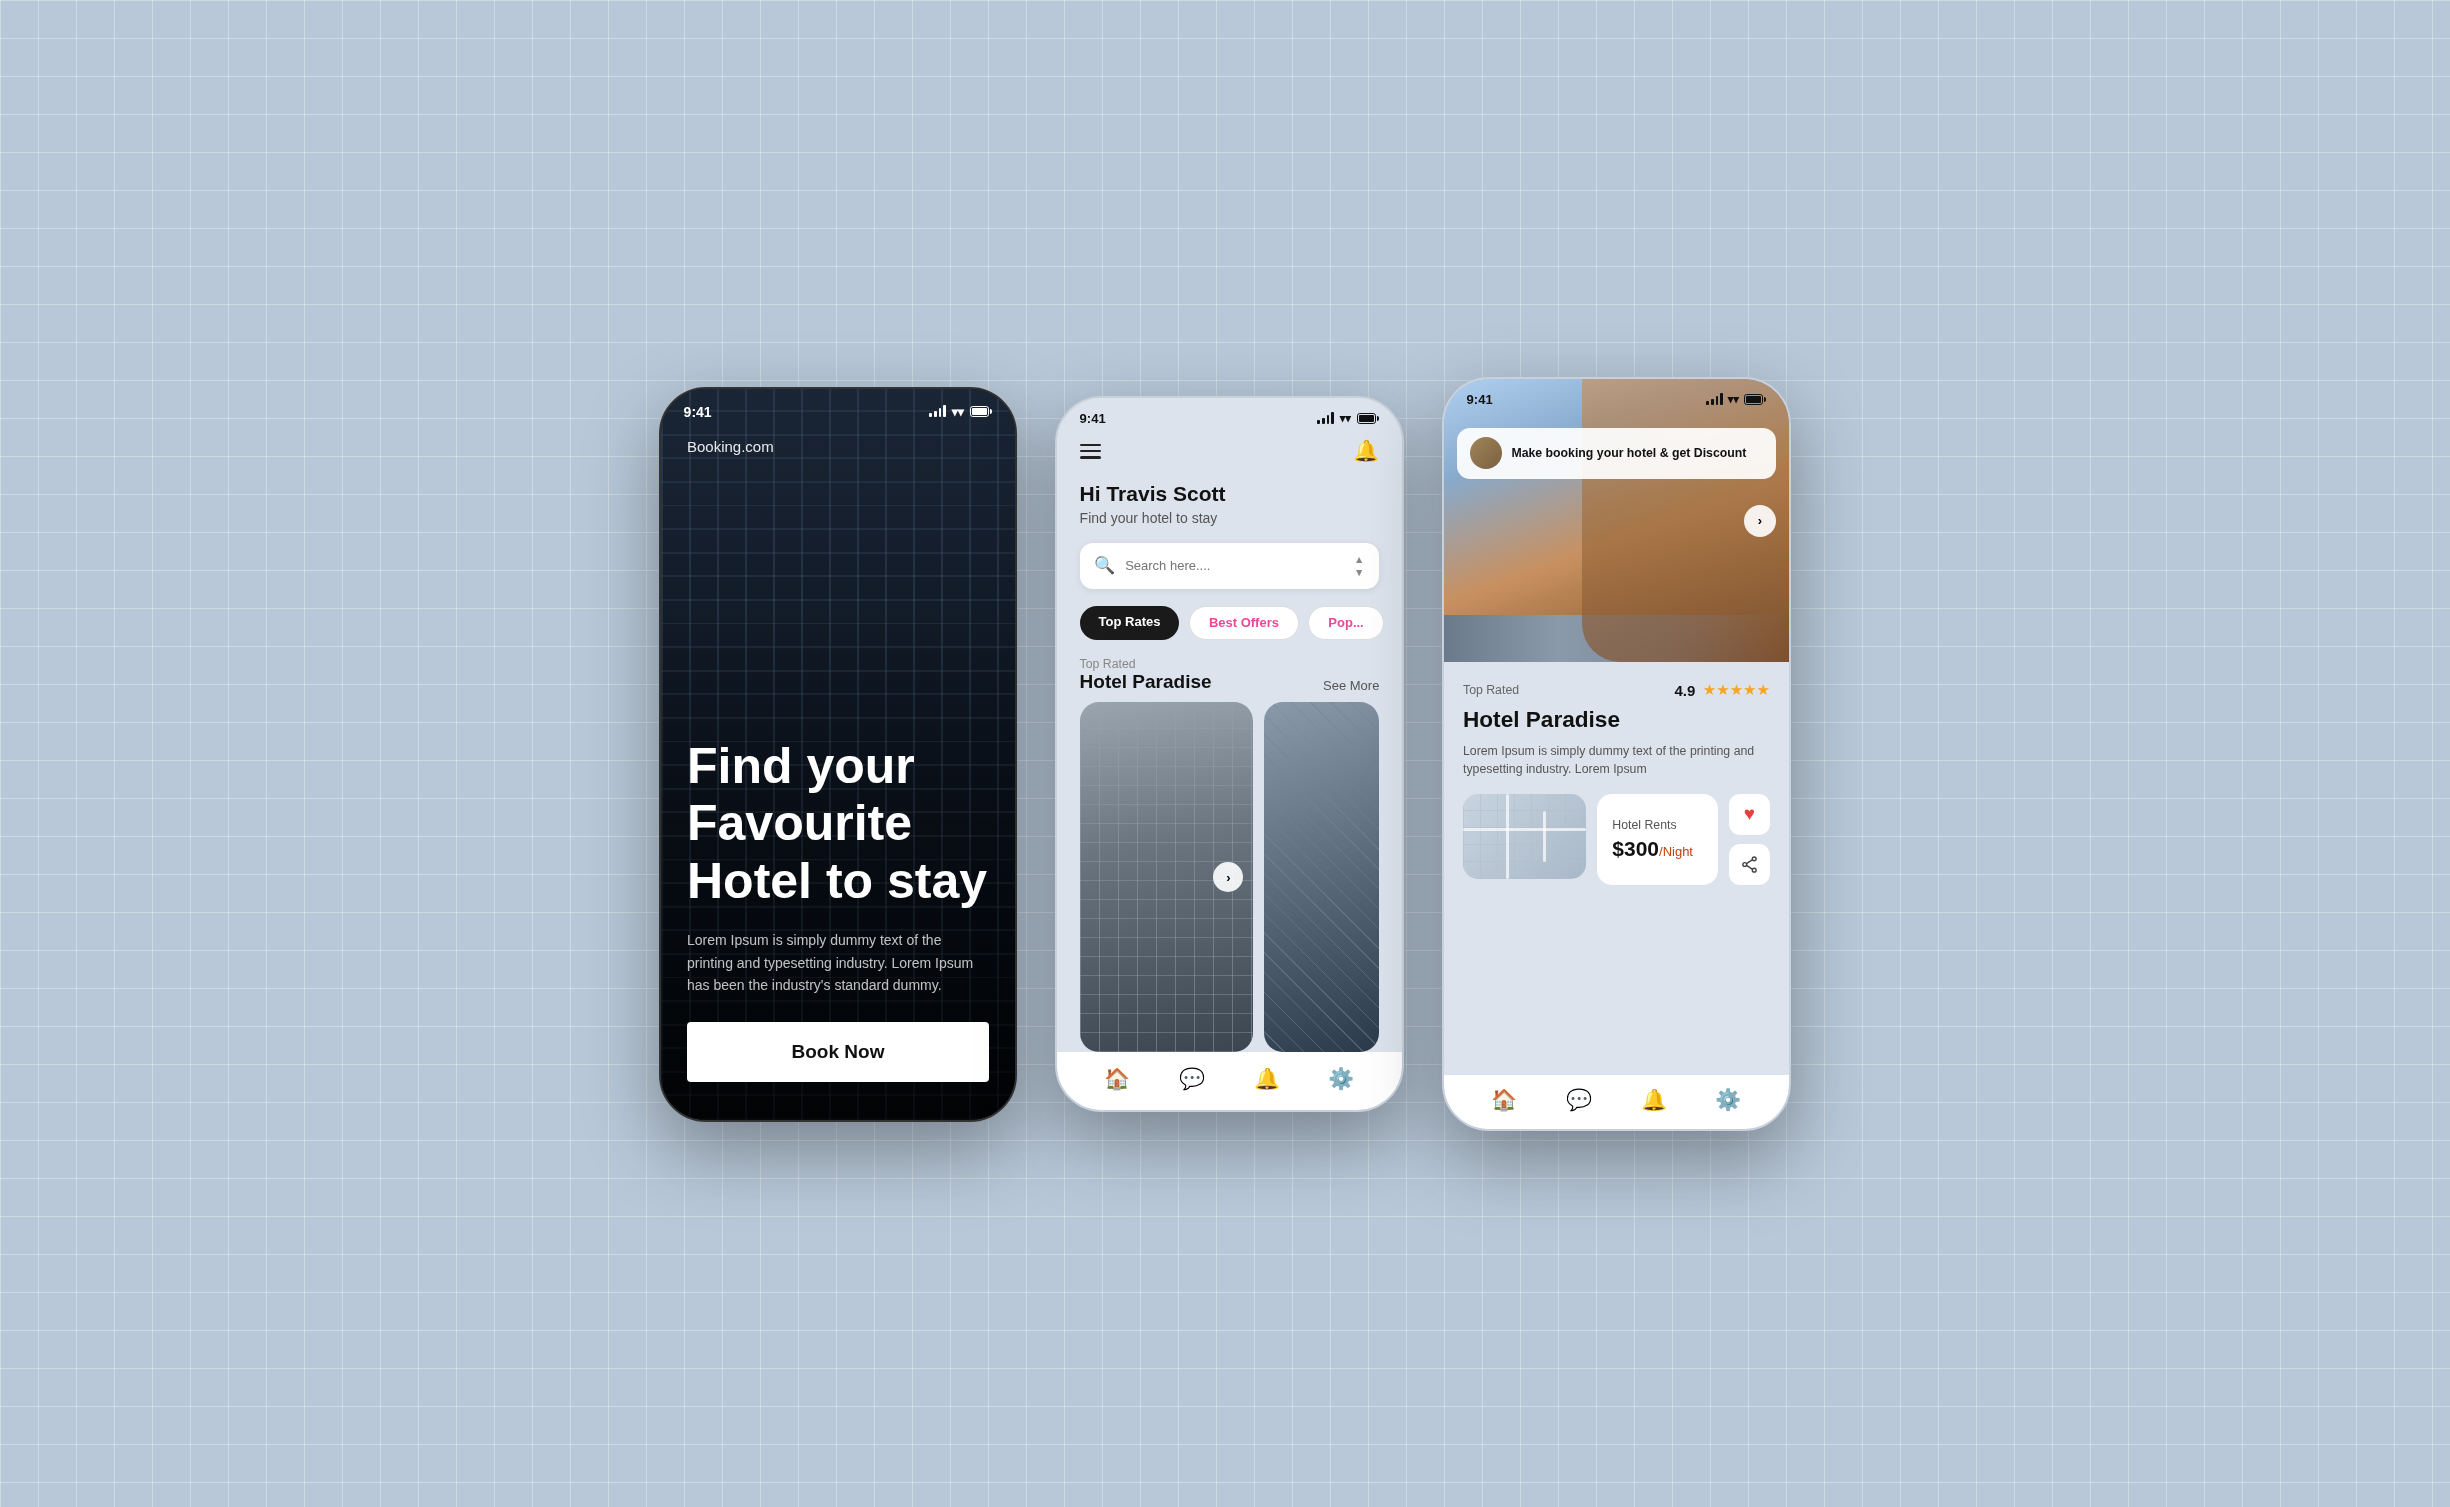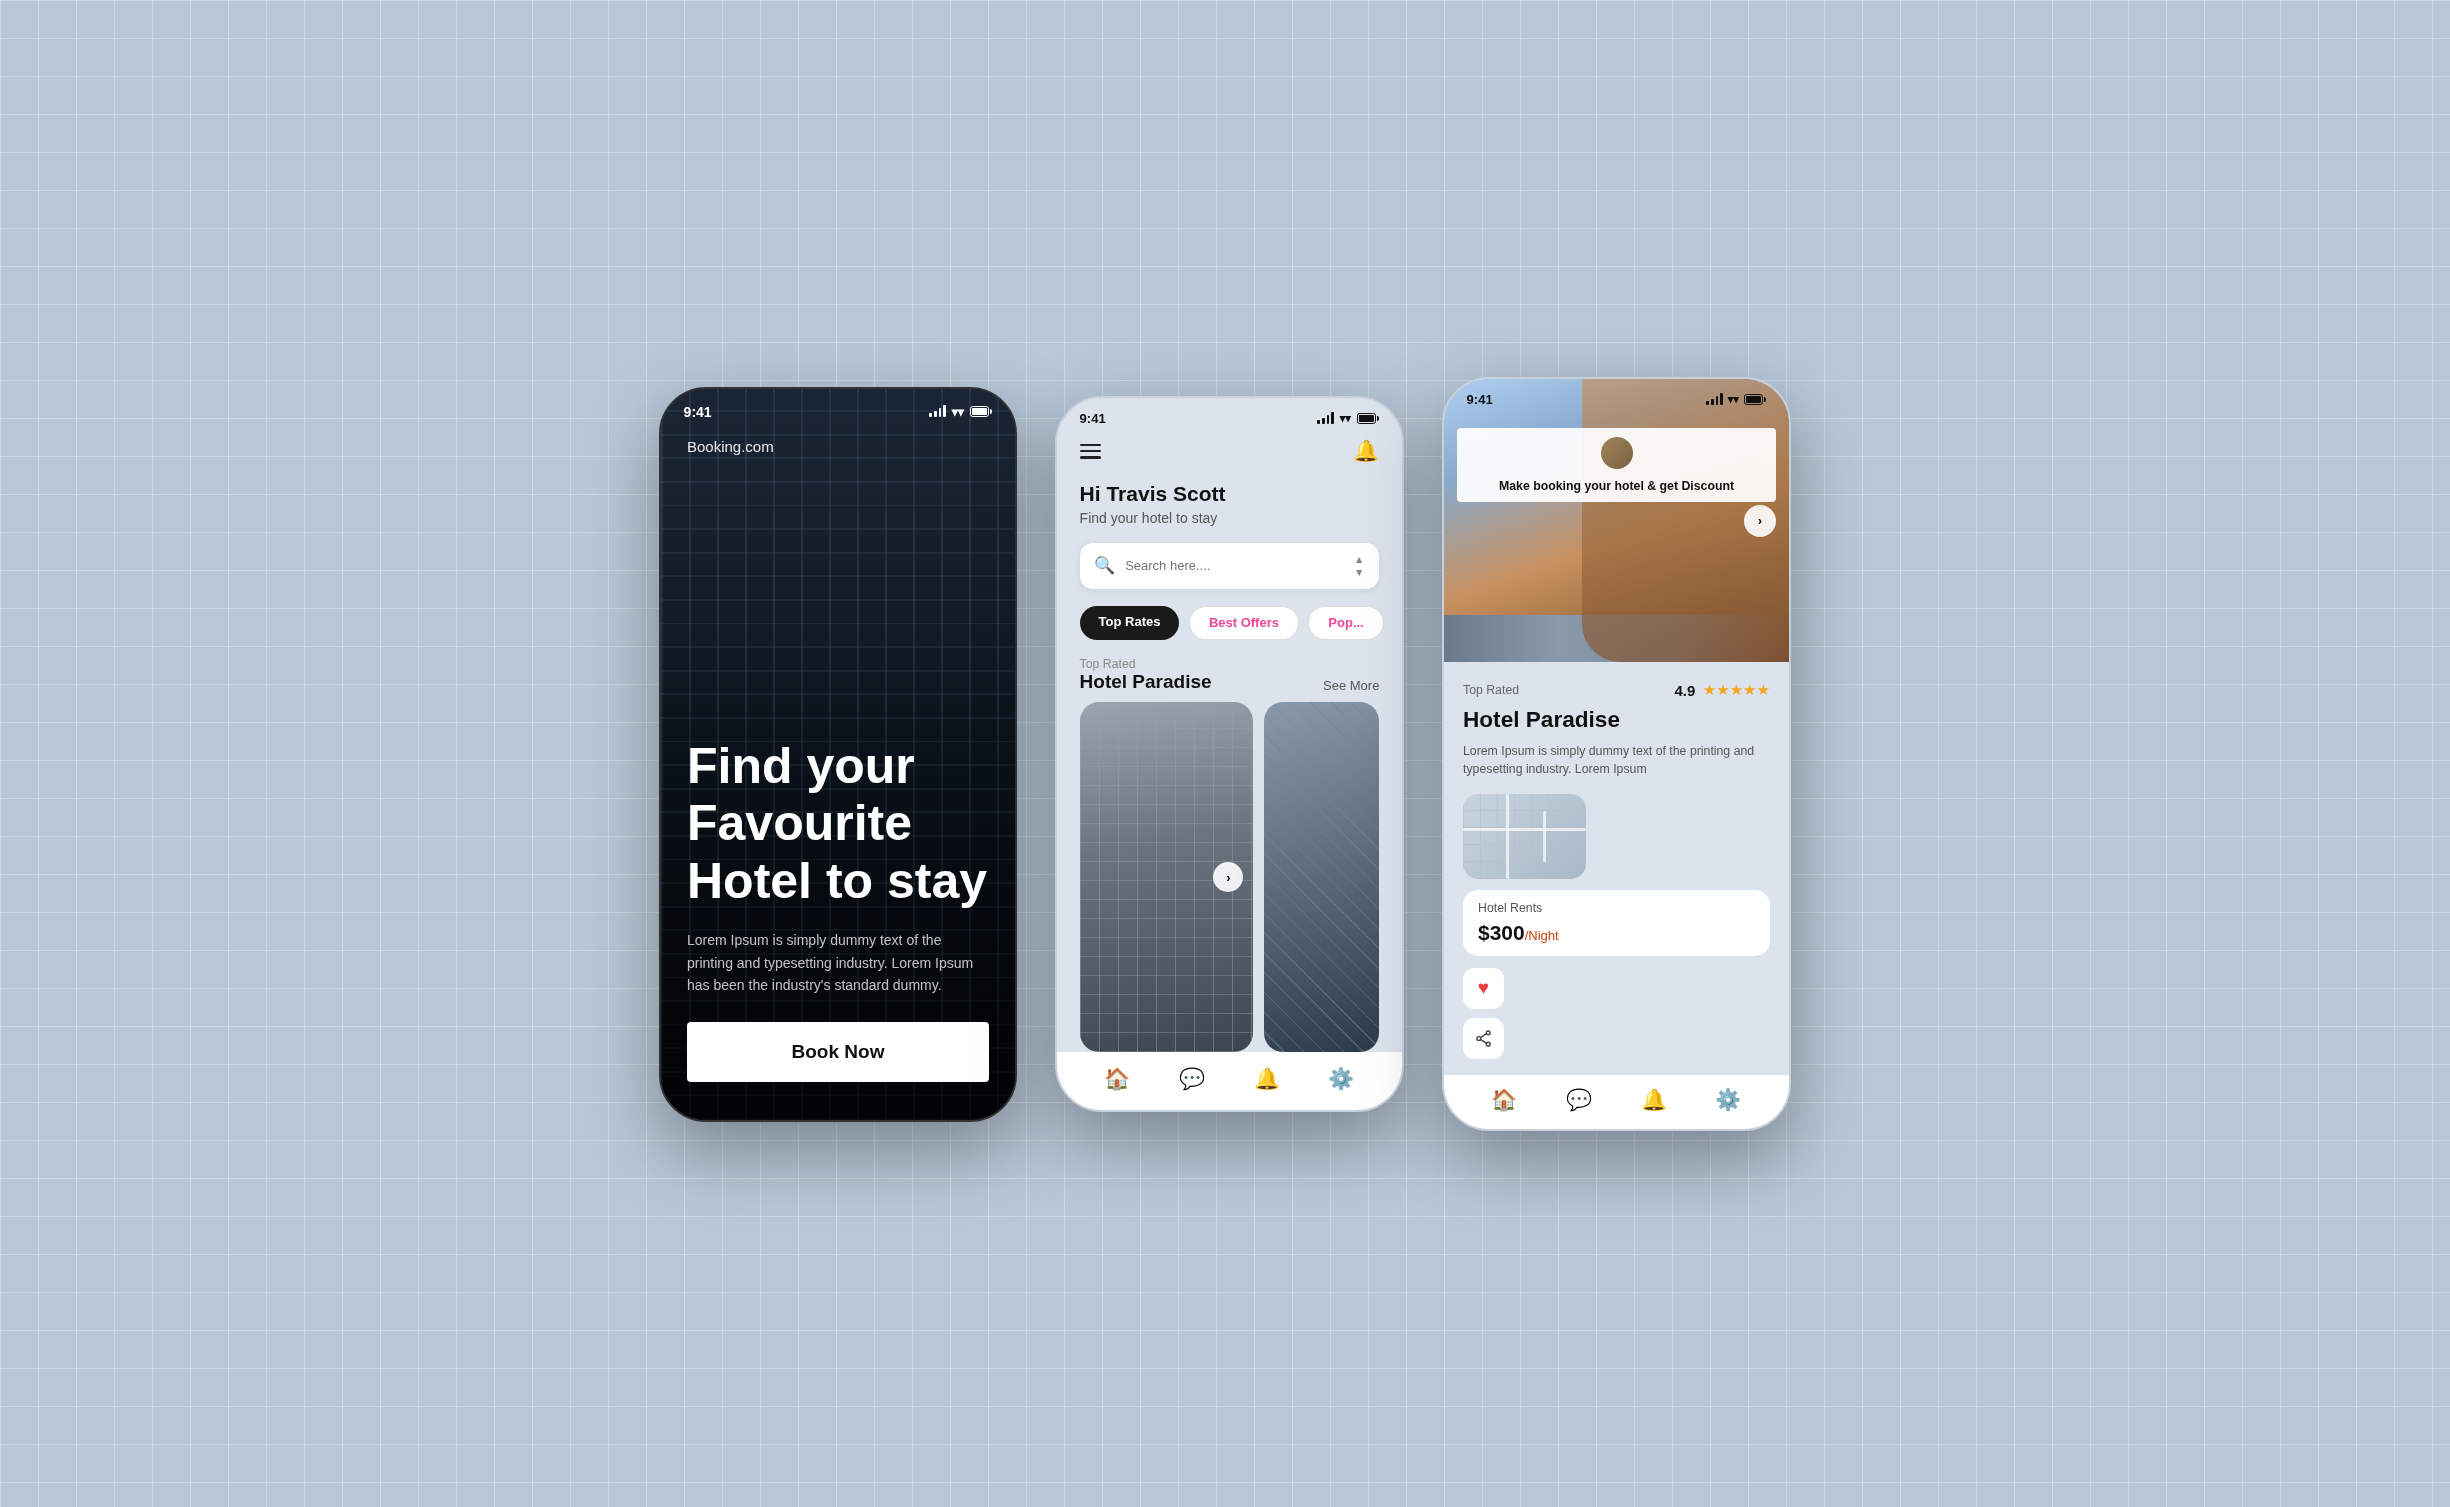--- a/index.html
+++ b/index.html
@@ -408,27 +408,26 @@
       align-items: center;
       font-size: 11.3px;
     }
 
     .phone3-promo {
       position: absolute;
       top: 49px;
       left: 13px;
       right: 13px;
       background: rgba(255,255,255,0.92);
-      border-radius: 4px;
+      border-radius: 13px;
       padding: 9.4px 13px;
       display: flex;
       align-items: center;
       gap: 9.4px;
       z-index: 10;
-      flex-direction: column;
     }
 
     .phone3-promo-avatar {
       width: 32px;
       height: 32px;
       border-radius: 50%;
       background: linear-gradient(135deg, #a0855a, #7a6040);
       flex-shrink: 0;
     }
 
@@ -497,21 +496,20 @@
       font-size: 12.3px;
       color: #555;
       line-height: 1.5;
       margin-bottom: 15px;
     }
 
     .phone3-bottom-row {
       display: flex;
       gap: 11.3px;
       align-items: stretch;
-      flex-direction: column;
     }
 
     .phone3-map {
       width: 123px;
       height: 85px;
       border-radius: 15px;
       background: 
         repeating-linear-gradient(
           90deg,
           rgba(180,190,200,0.6) 0px, rgba(180,190,200,0.6) 0.9px,

